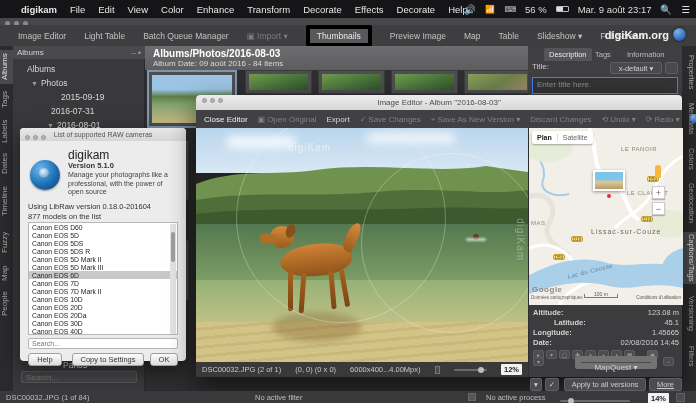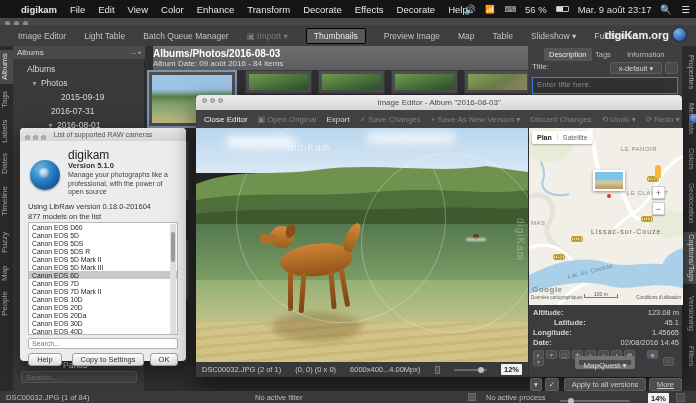--- a/index.html
+++ b/index.html
@@ -9,35 +9,35 @@
   
   #menubar{left:0;top:0;width:696px;height:18px;background:#151517;display:flex;align-items:center;gap:13px;padding:0 8px;color:#e6e6e6;font-size:9.5px;}
   #menubar .app{font-weight:bold;}
   #mb-right{position:absolute;right:6px;top:0;height:18px;display:flex;align-items:center;gap:9px;color:#ddd;}
   
   #titlebar-sliver{left:0;top:18px;width:696px;height:7px;background:#48484a;}
   .tl-dot{width:5px;height:5px;border-radius:50%;background:#8a8a8c;display:inline-block;margin-right:4px;}
   #main-toolbar{left:0;top:25px;width:696px;height:21px;background:#3e3e40;display:flex;align-items:center;gap:18px;padding:0 18px;color:#c2c2c2;font-size:8.5px;}
   .tb-btn{white-space:nowrap;}
   .tb-dim{color:#7c7c7e;}
-  .tb-active{background:#58585b;border:1px solid #000000;border-radius:2px;padding:2px 7px;color:#e8e8e8;}
+  .tb-active{background:#58585b;border:4px solid #000000;border-radius:2px;padding:2px 7px;color:#e8e8e8;}
   #brand{position:absolute;right:10px;top:28px;display:flex;align-items:center;gap:4px;color:#f0f0f0;font-size:11px;font-weight:bold;justify-content:center;}
   #globe{width:13px;height:13px;border-radius:50%;background:radial-gradient(circle at 35% 30%,#7fb4e8,#2a62b5 70%,#173f7e);box-shadow:0 0 2px #000;}
   
   #left-strip{left:0;top:46px;width:13px;height:357px;background:#2b2b2d;}
   .vtab-l{position:absolute;left:0;width:13px;writing-mode:vertical-rl;transform:rotate(180deg);font-size:8px;color:#a8a8aa;text-align:center;}
   .vtab-l.active{background:#4a4a4d;color:#e0e0e0;}
   
   #albums-panel{left:13px;top:46px;width:132px;height:357px;background:#39393b;border-right:1px solid #2a2a2c;}
   #albums-panel-header{position:absolute;left:0;top:0;width:132px;height:13px;background:#4a4a4d;color:#d5d5d5;font-size:8px;padding:2px 4px;}
   .tree-item{position:absolute;font-size:8.5px;color:#d8d8d8;white-space:nowrap;}
   .tw{color:#9a9a9a;margin-right:3px;font-size:7px;}
   #sidebar-search{position:absolute;left:8px;top:325px;width:116px;height:12px;background:#444447;border:1px solid #565659;border-radius:2px;color:#909092;font-size:8px;padding:0 4px;}
   
-  #album-header{left:153px;top:46px;width:411px;height:24px;background:linear-gradient(#6e6e70,#5d5d5f);padding:2px 0;}
+  #album-header{left:145px;top:46px;width:411px;height:24px;background:linear-gradient(#6e6e70,#5d5d5f);padding:2px 8px;}
   #album-header .t1{font-weight:bold;color:#fff;font-size:10px;}
   #album-header .t2{color:#d9d9d9;font-size:8px;}
   #album-scroll{left:548px;top:46px;width:7px;height:49px;background:#4a4a4c;border-radius:3px;}
   .thumb{position:absolute;background:#4e4e50;border:1px solid #3a3a3c;}
   .thumb .ph{position:absolute;inset:3px;background:linear-gradient(160deg,#6f9c4e,#47703a 60%,#2f5229);}
   
   #raw-dialog{left:20px;top:128px;width:166px;height:233px;background:#ececec;border-radius:4px;box-shadow:0 8px 22px rgba(0,0,0,.55);color:#333;}
   #raw-title{position:absolute;left:0;top:0;width:100%;height:13px;background:linear-gradient(#e8e8e8,#d6d6d6);border-radius:4px 4px 0 0;text-align:center;font-size:7px;color:#555;line-height:13px;}
   #raw-lights{position:absolute;left:5px;top:4px;}
   .gdot{width:5px;height:5px;border-radius:50%;background:#b5b5b5;border:0.5px solid #999;display:inline-block;margin-right:3px;}
@@ -87,21 +87,21 @@
   .map-ctl{position:absolute;left:123px;width:13px;height:13px;background:#fff;border:1px solid #ccc;color:#666;font-size:9px;text-align:center;line-height:12px;box-shadow:0 1px 1px rgba(0,0,0,.25);}
   #pegman{position:absolute;left:126px;top:37px;width:6px;height:13px;background:#f6b73c;border-radius:3px 3px 1px 1px;}
   #map-scale{position:absolute;left:55px;top:166px;width:34px;height:4px;border:1px solid #7a7a7a;border-top:none;font-size:5px;color:#555;text-align:center;line-height:1px;}
   #map-attr-l{position:absolute;left:2px;top:167px;font-size:4.5px;color:#666;}
   #map-attr-r{position:absolute;right:2px;top:167px;font-size:4.5px;color:#555;}
   #google-logo{position:absolute;left:3px;top:157px;font-size:8px;color:#8a8a8a;font-weight:bold;letter-spacing:0.5px;}
   .geo-row{position:absolute;left:4px;width:146px;font-size:7.5px;color:#d2d2d2;font-weight:bold;}
   .geo-row .val{position:absolute;right:0;font-weight:normal;color:#cfcfcf;}
   .mini-btn{width:11px;height:9px;background:#4c4c4f;border:1px solid #5e5e62;border-radius:2px;display:inline-block;margin-right:2px;color:#9a9a9c;font-size:6px;text-align:center;line-height:8px;}
   #provider-row{position:absolute;left:0;top:228px;width:154px;height:14px;}
-  #provider-select{position:absolute;left:46px;top:0;width:60px;height:13px;background:#4a4a4d;border:4px solid #737373;border-radius:2px;color:#d0d0d0;font-size:8px;text-align:center;line-height:12px;}
+  #provider-select{position:absolute;left:46px;top:0;width:82px;height:13px;background:#4a4a4d;border:6px solid #737373;border-radius:2px;color:#d0d0d0;font-size:8px;text-align:center;line-height:12px;}
   
   #right-panel{left:528px;top:46px;width:154px;height:49px;background:#3f3f41;}
   .cap-tab{position:absolute;top:2px;height:13px;font-size:7.5px;color:#bdbdbf;padding:2px 5px;}
   .cap-tab.active{background:#555558;border-radius:2px 2px 0 0;color:#e8e8e8;margin-left:12px;}
   #title-row{position:absolute;left:4px;top:16px;width:146px;height:13px;font-size:8px;color:#c8c8c8;}
   #lang-select{position:absolute;right:16px;top:0;width:52px;height:12px;background:#4a4a4d;border:1px solid #5e5e62;border-radius:2px;color:#d0d0d0;font-size:7.5px;text-align:center;line-height:11px;}
   #lang-extra{position:absolute;right:0;top:0;width:13px;height:12px;background:#4a4a4d;border:1px solid #5e5e62;border-radius:2px;}
   #caption-box{position:absolute;left:4px;top:31px;width:146px;height:17px;background:#333335;border:1px solid #3b82f6;color:#8c8c8e;font-size:8px;padding:2px 4px;}
   
   #right-strip{left:682px;top:46px;width:14px;height:357px;background:#2b2b2d;}

